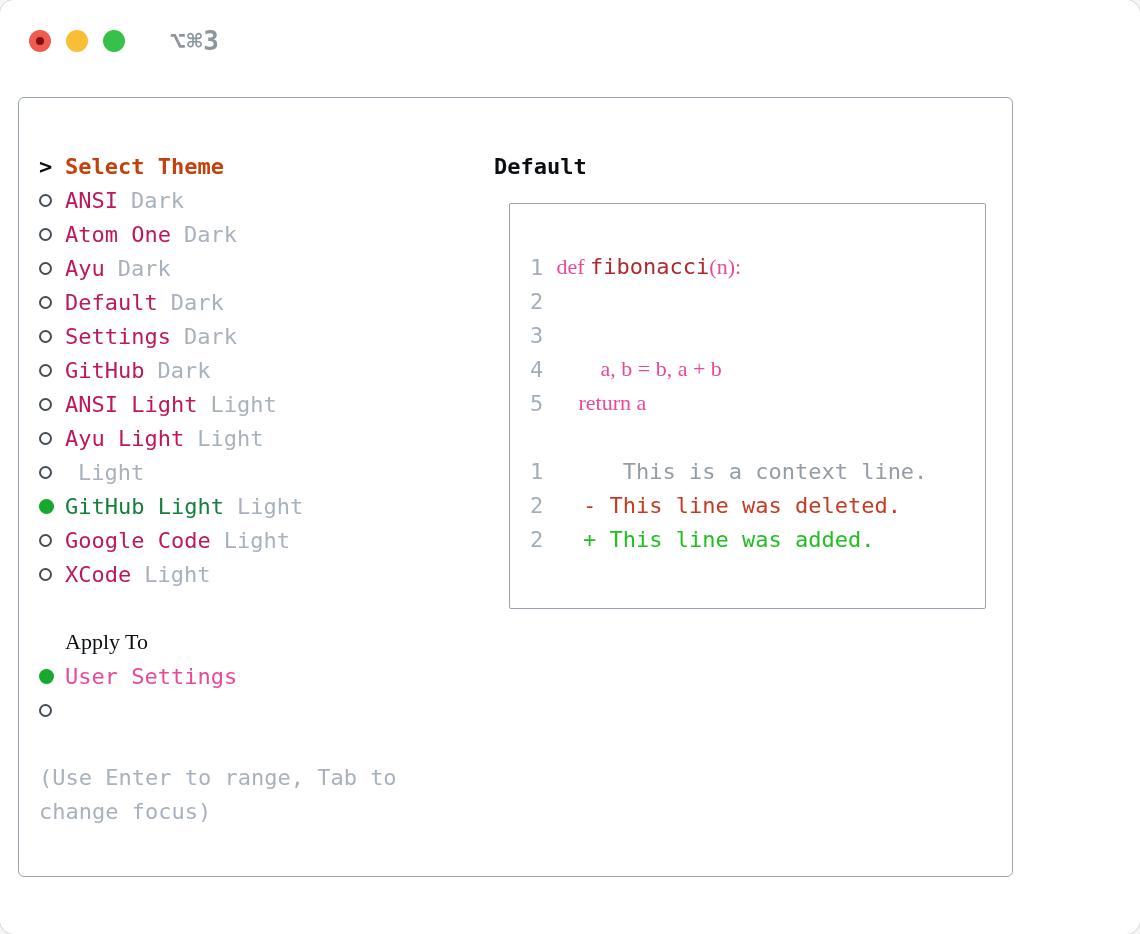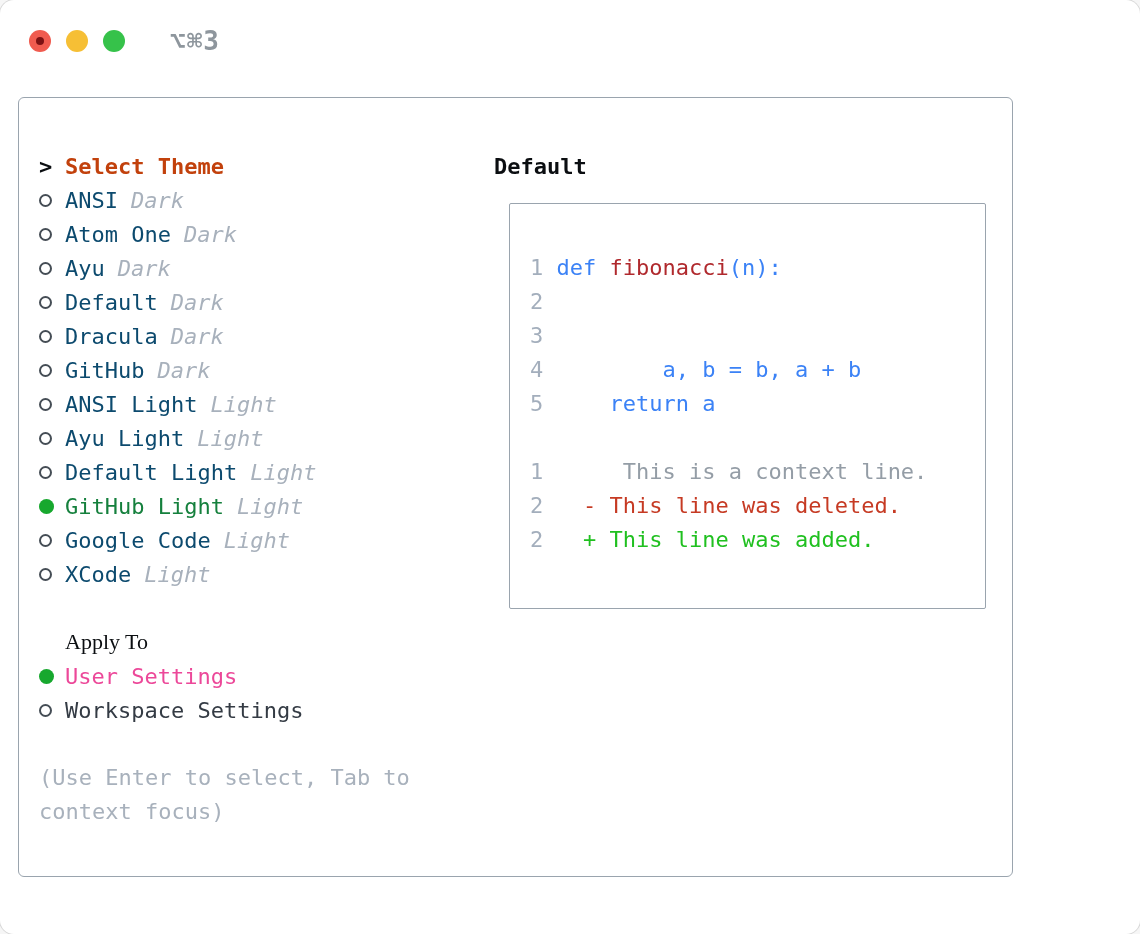--- a/index.html
+++ b/index.html
@@ -35,23 +35,23 @@
   .row { display:flex; align-items:center; height:34px; font-size:22px; color:#343b44; }
   .cell-icon { width:26px; display:flex; align-items:center; }
   .prompt { font-weight:bold; color:#0b0e11; }
   .section-title { font-weight:bold; color:#c2410c; }
   .left-col { position:absolute; left:20px; top:51px; width:450px; }
   .radio {
     width:13px; height:13px; border-radius:50%;
     border:2px solid #454d55; background:transparent;
   }
   .radio.on { width:15px; height:15px; border:none; background:#17a82e; }
-  .item-name { color:#0c4a6e; white-space:pre; }
+  .item-name { color:#be185d; white-space:pre; }
   .item-name.sel { color:#15803d; }
-  .item-variant { color:#a8b1bc; margin-left:13px; white-space:pre;font-style:italic; }
+  .item-variant { color:#a8b1bc; margin-left:13px; white-space:pre; }
   .apply-title-row { margin-top:34px;font-family:Liberation Serif, serif; }
   .apply-name { color:#343b44; white-space:pre; }
   .apply-name.sel { color:#ec4899; }
   .hint {
     margin-top:34px; margin-left:0; width:410px;
     font-size:22px; line-height:34px; color:#a8b1bc; white-space:normal;
   }
   
   .preview-title {
     position:absolute; left:475px; top:51px; height:34px;
@@ -59,21 +59,21 @@
     font-size:22px; font-weight:bold; color:#0b0e11;
   }
   .preview-box {
     position:absolute; left:490px; top:105px; width:477px; height:406px;
     border:1.5px solid #9aa4ae; border-radius:2px; background:#fff;
     padding:46px 0 0 20px; overflow:hidden;
   }
   .code-row { display:flex; height:34px; align-items:center; font-size:22px; }
   .ln { display:inline-block; width:26.5px; color:#a3aebc; white-space:pre; flex:none; }
   .code { white-space:pre; }
-  .seg-default  { color:#3b82f6; }
+  .seg-default  { color:#ec4899;font-family:Liberation Serif, serif; }
   .seg-function { color:#b0292d; }
   .seg-number   { color:#0b7e8c; }
   .seg-builtin  { color:#1b96c9; }
   .seg-context  { color:#949da6; }
   .seg-deleted  { color:#c63a23; }
   .seg-added    { color:#20c020;text-align:right; }
 </style>
 </head>
 <body>
 
@@ -122,21 +122,21 @@
             <span class="cell-icon">
               <span class="radio"></span>
             </span>
             <span class="item-name">Default</span>
             <span class="item-variant">Dark</span>
           </div>
           <div class="row">
             <span class="cell-icon">
               <span class="radio"></span>
             </span>
-            <span class="item-name">Dracula</span>
+            <span class="item-name">Settings</span>
             <span class="item-variant">Dark</span>
           </div>
           <div class="row">
             <span class="cell-icon">
               <span class="radio"></span>
             </span>
             <span class="item-name">GitHub</span>
             <span class="item-variant">Dark</span>
           </div>
           <div class="row">
@@ -150,21 +150,20 @@
             <span class="cell-icon">
               <span class="radio"></span>
             </span>
             <span class="item-name">Ayu Light</span>
             <span class="item-variant">Light</span>
           </div>
           <div class="row">
             <span class="cell-icon">
               <span class="radio"></span>
             </span>
-            <span class="item-name">Default Light</span>
             <span class="item-variant">Light</span>
           </div>
           <div class="row">
             <span class="cell-icon">
               <span class="radio on"></span>
             </span>
             <span class="item-name sel">GitHub Light</span>
             <span class="item-variant">Light</span>
           </div>
           <div class="row">
@@ -192,25 +191,24 @@
           <div class="row">
             <span class="cell-icon">
               <span class="radio on"></span>
             </span>
             <span class="apply-name sel">User Settings</span>
           </div>
           <div class="row">
             <span class="cell-icon">
               <span class="radio"></span>
             </span>
-            <span class="apply-name">Workspace Settings</span>
           </div>
         </div>
 
-      <div class="hint">(Use Enter to select, Tab to context focus)</div>
+      <div class="hint">(Use Enter to range, Tab to change focus)</div>
     </div>
 
     <div class="preview-title">Default</div>
 
     <div class="preview-box">
       <div id="code-lines">
           <div class="code-row">
             <span class="ln">1 </span>
             <span class="code"><span class="seg-default">def </span><span class="seg-function">fibonacci</span><span class="seg-default">(n):</span></span>
           </div>

